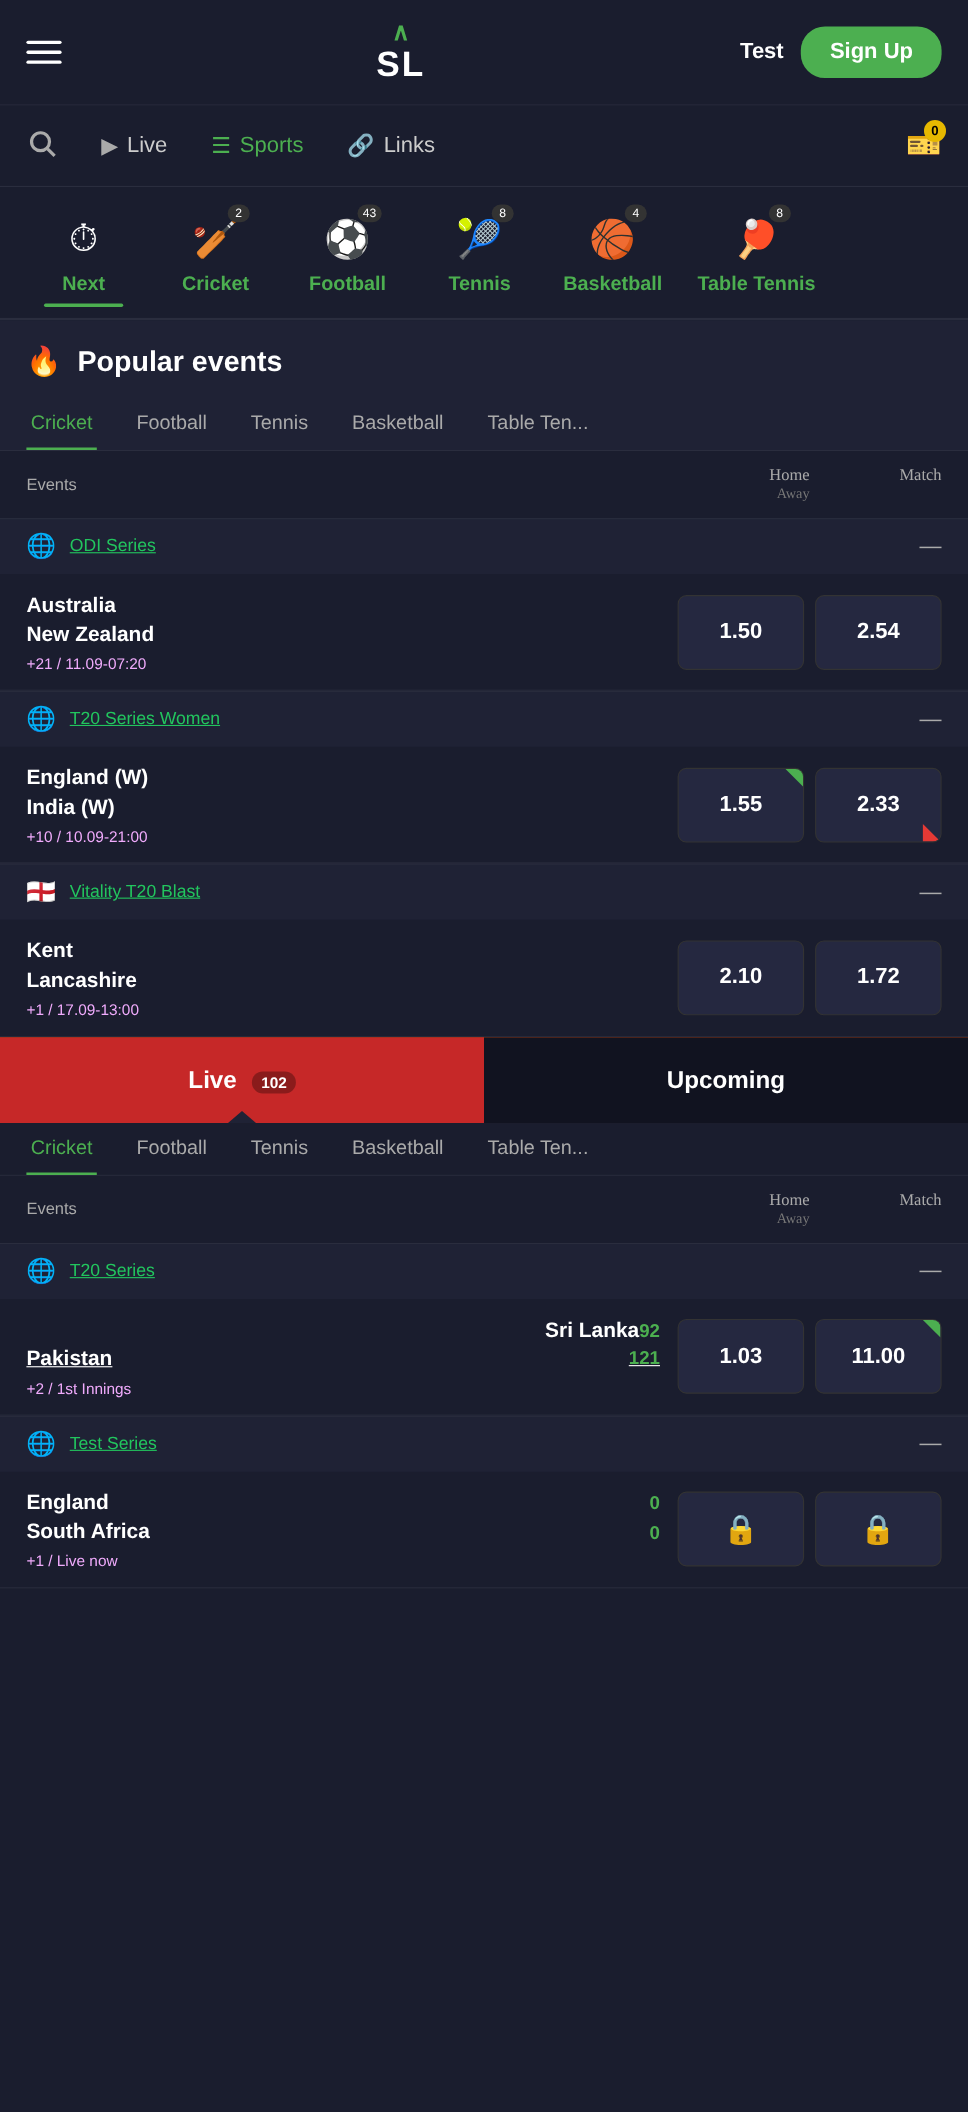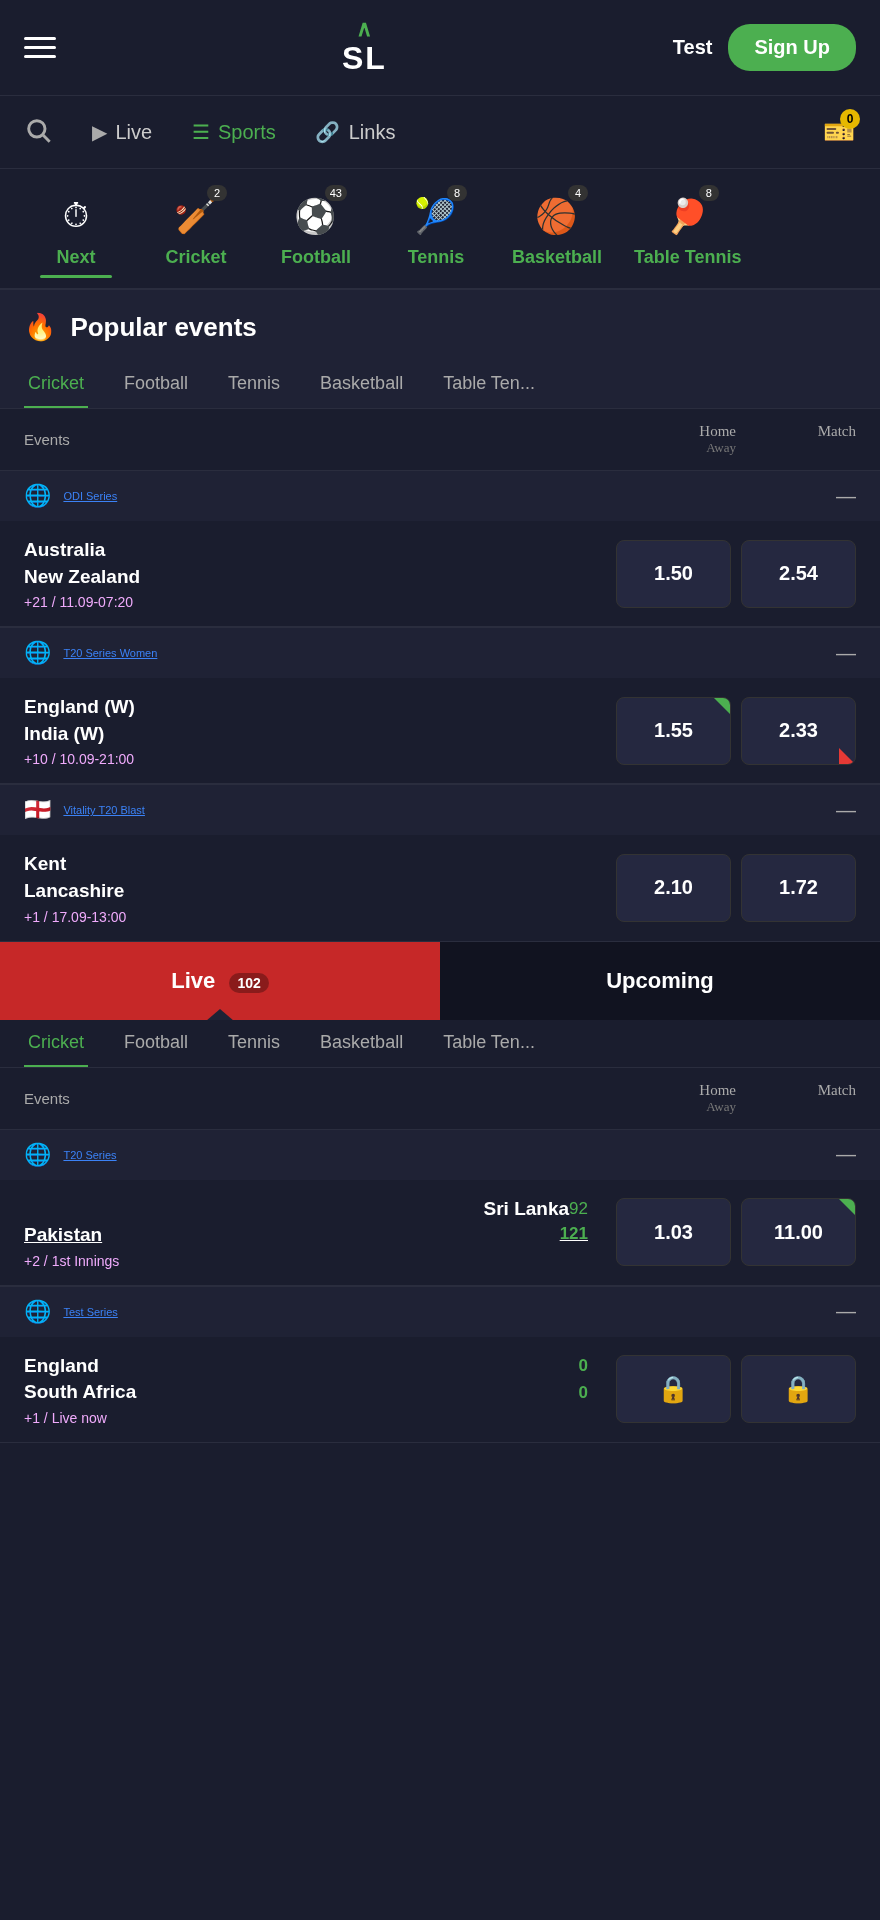--- a/index.html
+++ b/index.html
@@ -208,36 +208,36 @@
     
     .series-row {
       display: flex;
       align-items: center;
       padding: 12px 24px;
       gap: 12px;
       background: #1f2235;
       border-top: 1px solid #2a2d3e;
     }
     .series-link {
-      color: #3b82f6;
-      font-size: 11px;
+      color: #22c55e;
+      font-size: 16px;
       text-decoration: underline;
       cursor: pointer;
     }
     .series-dash { color: #aaa; margin-left: auto; font-size: 20px; }
     .globe-icon { font-size: 22px; }
     .flag-icon { font-size: 22px; }
 
     
     .match-row {
       display: flex;
       align-items: center;
       padding: 16px 24px;
       border-bottom: 1px solid #2a2d3e;
-      gap: 28px;
+      gap: 16px;
     }
     .match-info { flex: 1; }
     .match-teams {
       font-size: 19px;
       font-weight: 600;
       line-height: 1.4;
     }
     .match-meta {
       font-size: 14px;
       color: #f0abfc;
@@ -570,21 +570,21 @@
     <div class="series-row">
       <span class="globe-icon">🌐</span>
       <span class="series-link">T20 Series</span>
       <span class="series-dash">—</span>
     </div>
     <div class="match-row">
       <div class="match-info">
         <div class="match-teams">
           <div style="display:flex; justify-content:flex-end; align-items:center;">
             <span>Sri Lanka</span>
-            <span style="color:#4caf50; font-weight:400; font-size:17px;">92</span>
+            <span style="color:#4caf50; font-weight:700; font-size:17px;">92</span>
           </div>
           <div style="display:flex; justify-content:space-between; align-items:flex-start;text-decoration:underline;">
             <span>Pakistan</span>
             <span style="color:#4caf50; font-weight:700; font-size:17px;">121</span>
           </div>
         </div>
         <div class="match-meta">+2 / 1st Innings</div>
       </div>
       <div class="odds-group">
         <div class="odd-btn">

